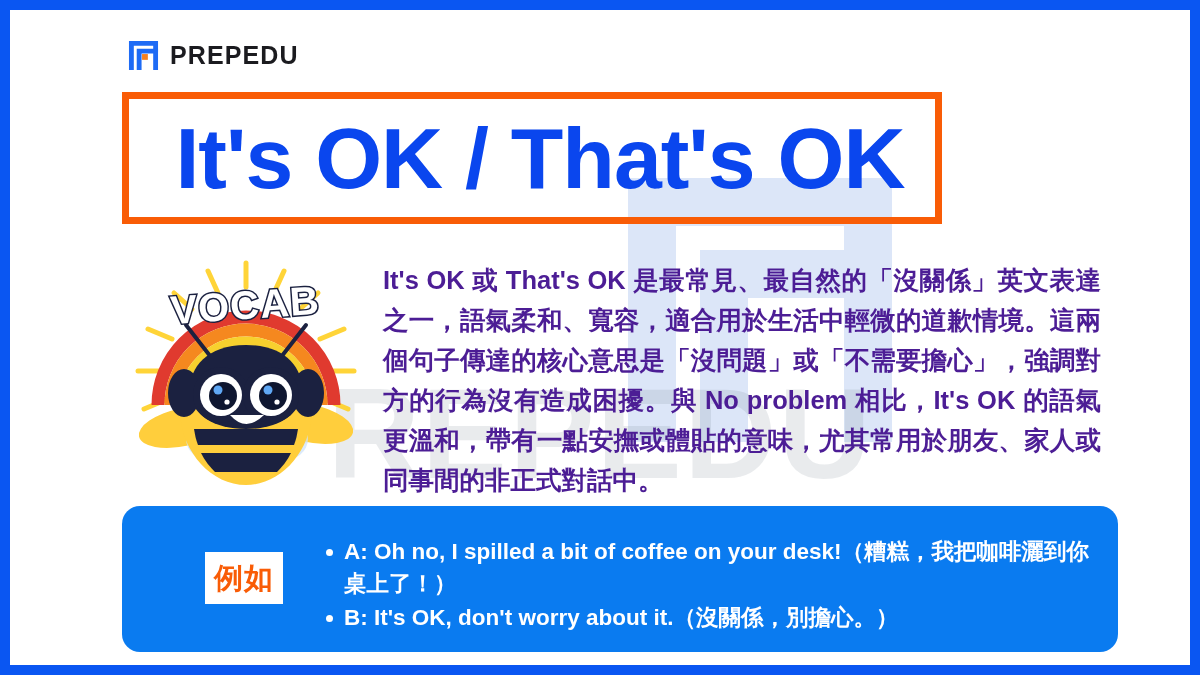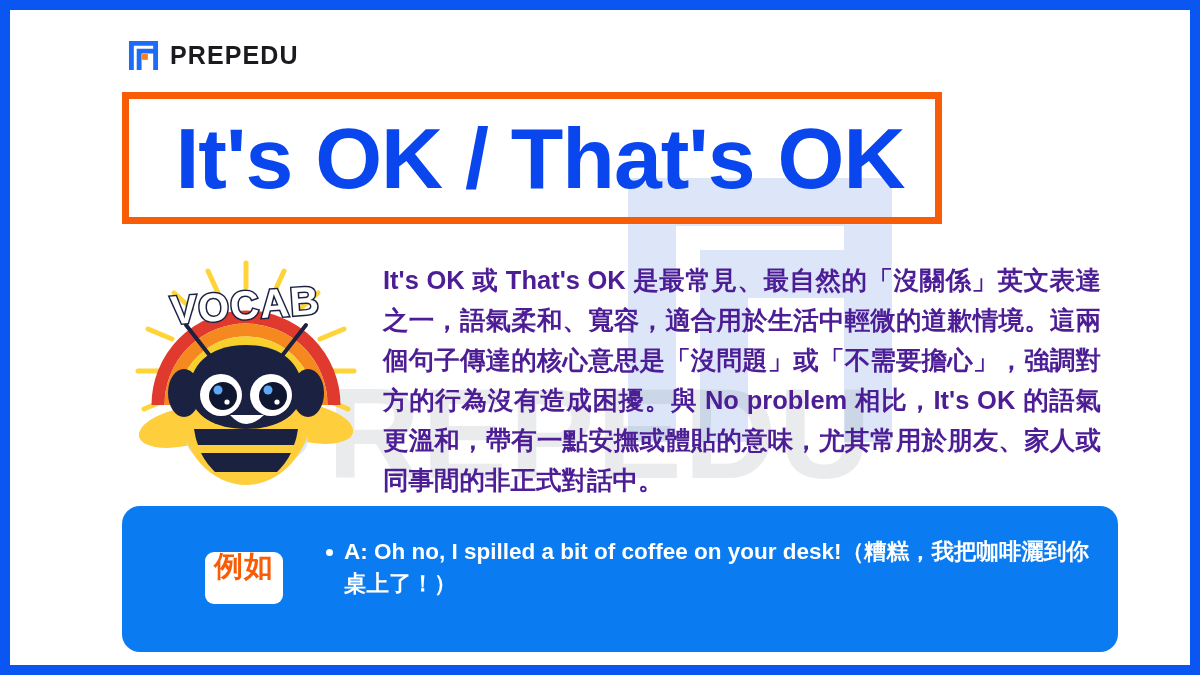--- a/index.html
+++ b/index.html
@@ -136,22 +136,22 @@
     align-items: center;
   }
   .eg-badge {
     position: absolute;
     left: 83px;
     top: 46px;
     width: 78px;
     height: 52px;
     background: #ffffff;
     display: flex;
+    align-items: center;
     justify-content: center;
-    border-radius: 9px;
   }
   .eg-badge-text {
     font-size: 29px;
     font-weight: 800;
     color: #F95C06;
     letter-spacing: 1px;
     line-height: 1;
   }
   .eg-list {
     position: absolute;
@@ -276,16 +276,17 @@
   </div>
 
   <div class="body-text">It's OK 或 That's OK 是最常見、最自然的「沒關係」英文表達之一，語氣柔和、寬容，適合用於生活中輕微的道歉情境。這兩個句子傳達的核心意思是「沒問題」或「不需要擔心」，強調對方的行為沒有造成困擾。與 No problem 相比，It's OK 的語氣更溫和，帶有一點安撫或體貼的意味，尤其常用於朋友、家人或同事間的非正式對話中。</div>
 
   <div class="example-box">
     <div class="eg-badge">
       <span class="eg-badge-text">例如</span>
     </div>
     <ul class="eg-list">
       <li class="eg-item">A: Oh no, I spilled a bit of coffee on your desk!（糟糕，我把咖啡灑到你桌上了！）</li>
+      <li class="eg-item">B: It's OK, don't worry about it.（沒關係，別擔心。）</li>
     </ul>
   </div>
 
 </div>
 
 </body></html>

